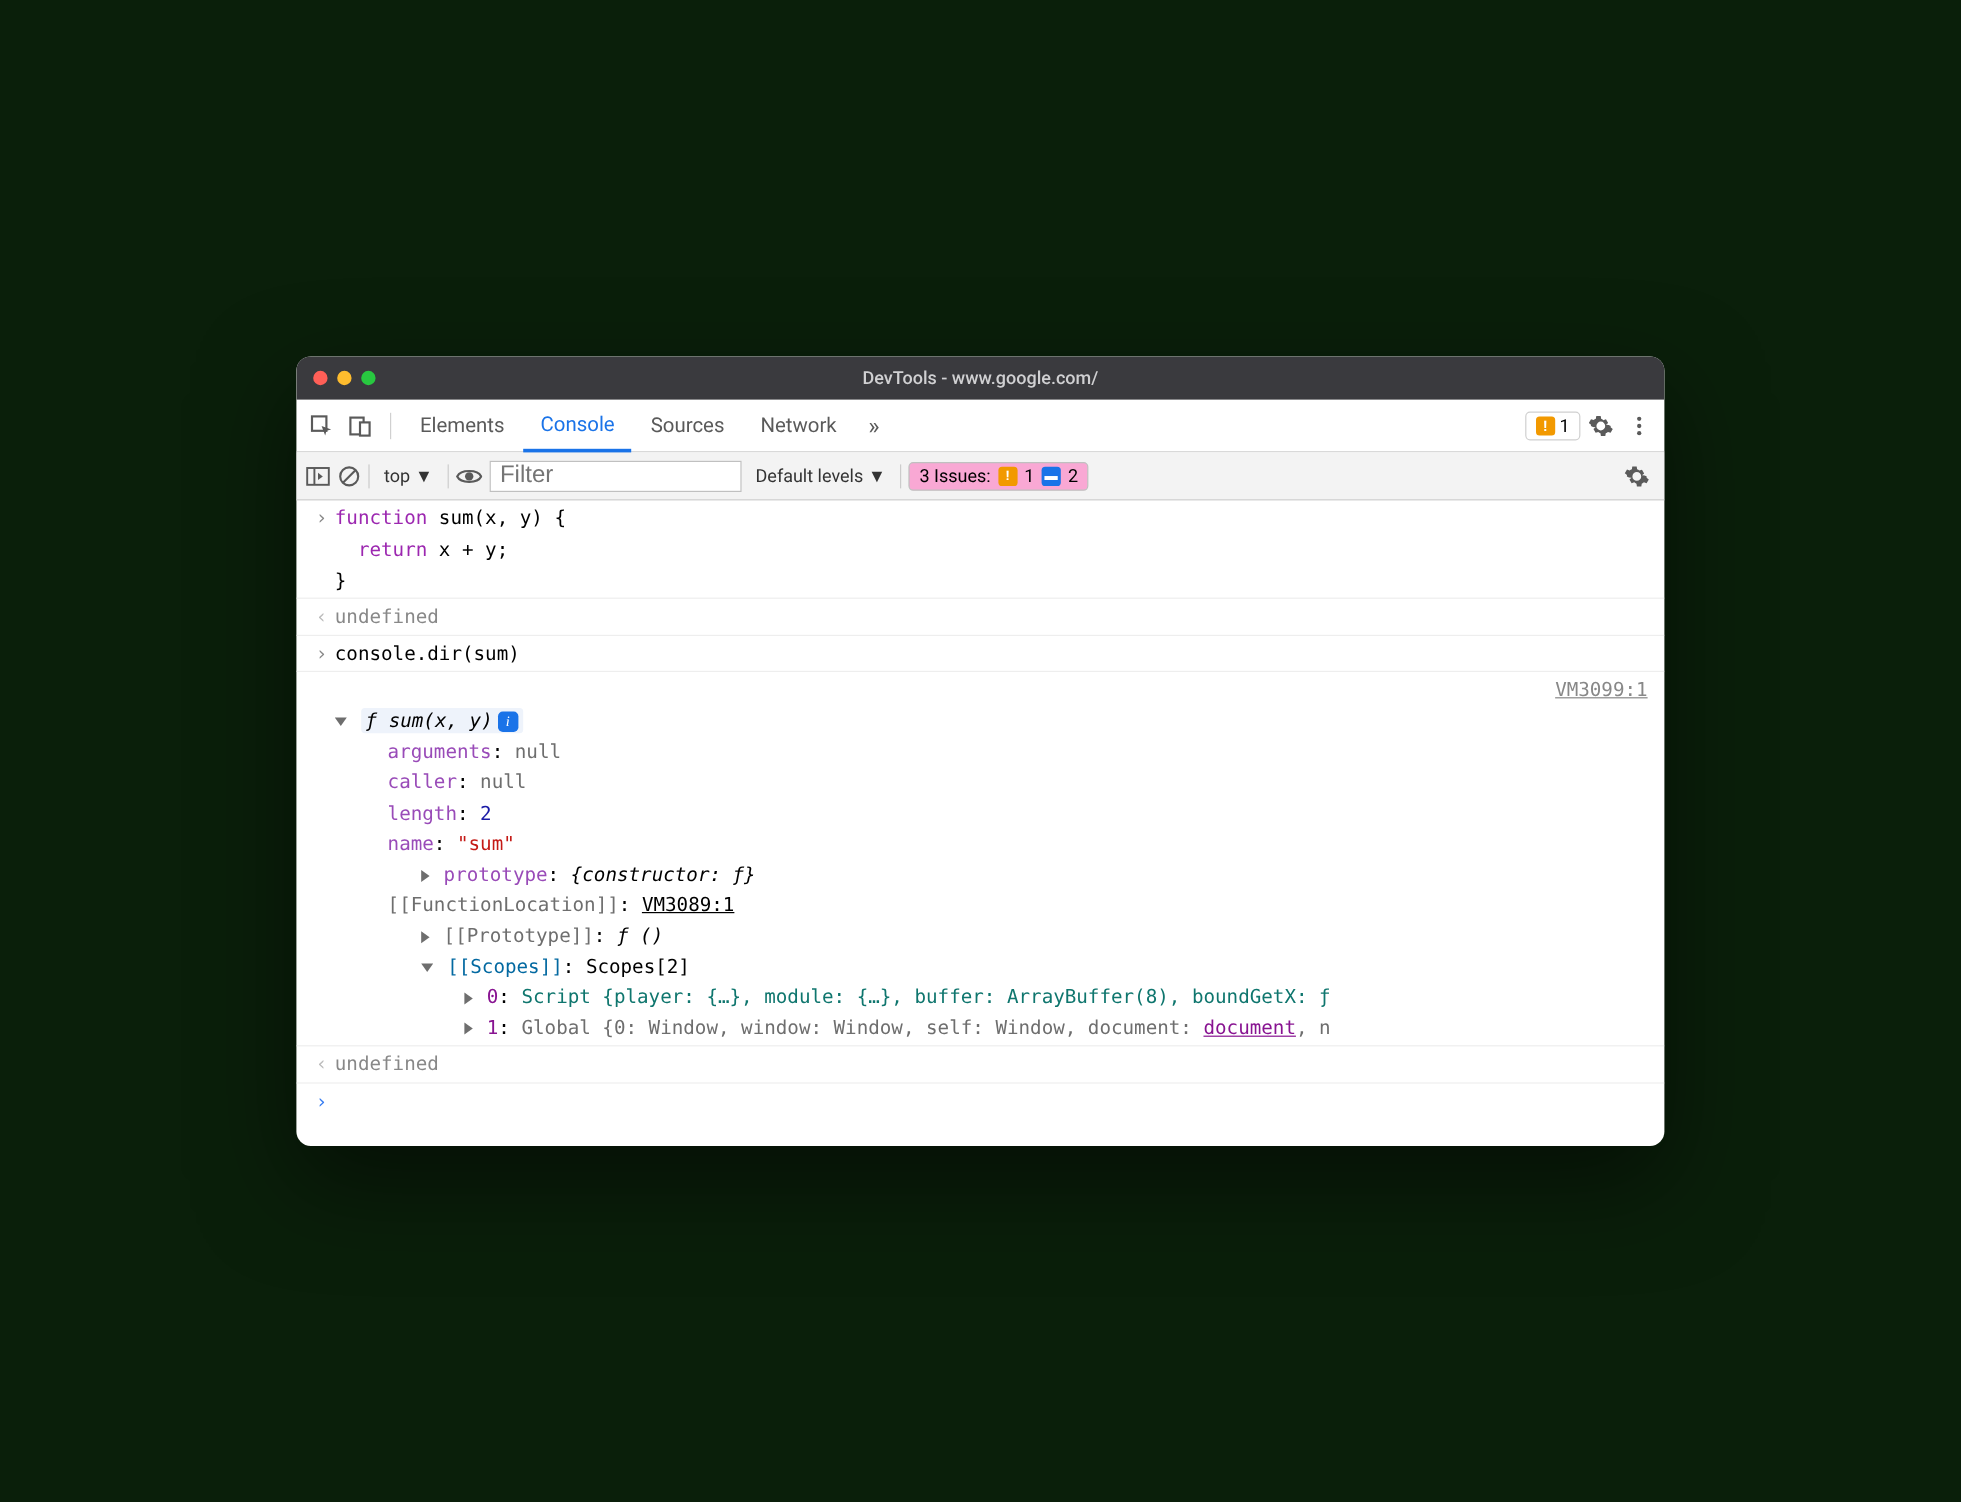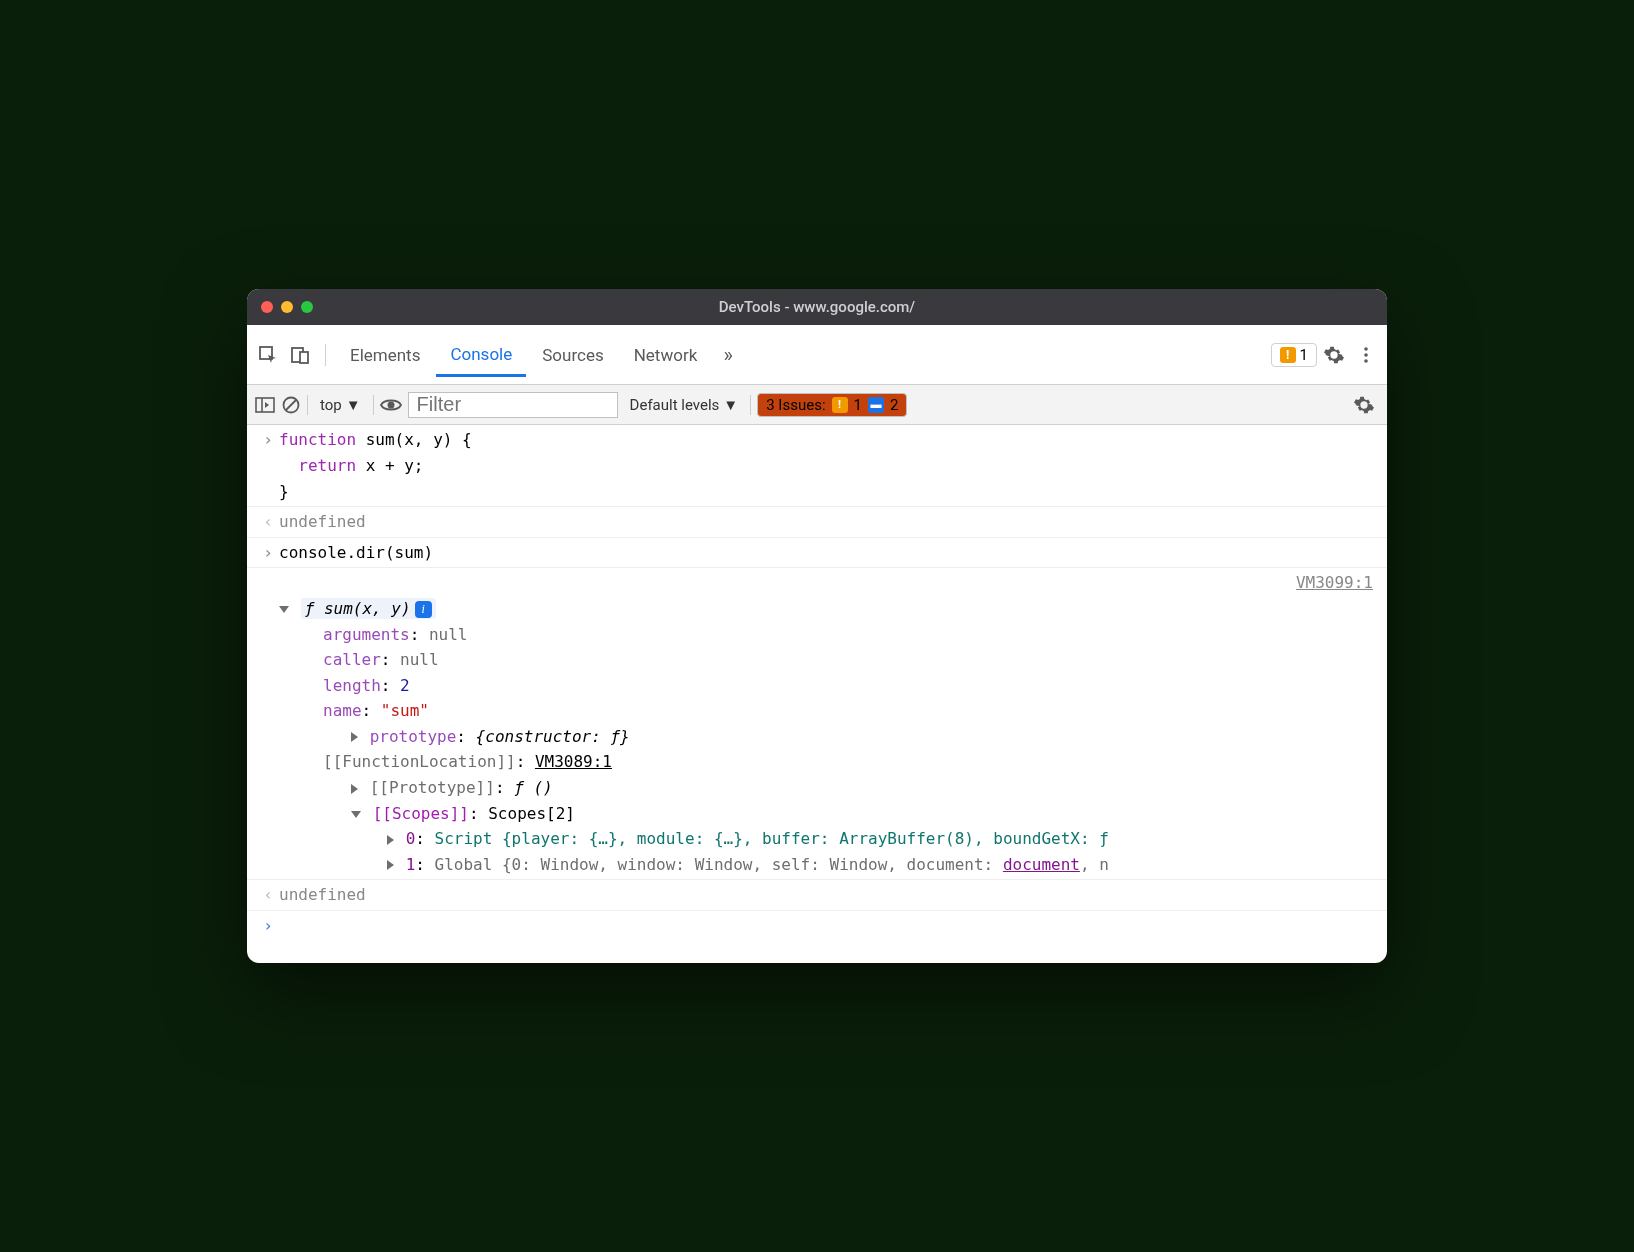--- a/index.html
+++ b/index.html
@@ -37,21 +37,21 @@
   left: 0; right: 0;
   text-align: center;
   color: #d0d0d2;
   font-size: 15px;
   font-weight: 500;
   pointer-events: none;
 }
 .tabbar {
   display: flex;
   align-items: center;
-  height: 60px;
+  height: 44px;
   border-bottom: 1px solid #d0d0d0;
   padding: 0 6px;
   gap: 2px;
 }
 .tabbar .ic { width: 30px; height: 30px; display: flex; align-items: center; justify-content: center; color: #5a5a5a; }
 .tabbar .sep { width: 1px; height: 22px; background: #d0d0d0; margin: 0 8px; }
 .tab {
   padding: 0 14px;
   height: 44px;
   display: flex;
@@ -88,21 +88,21 @@
   border: 1px solid #c0c0c0;
   background: #fff;
   height: 26px;
   padding: 0 8px;
   font-size: 20px;
   width: 210px;
 }
 .levels { font-size: 15px; color: #333; display: flex; align-items: center; gap: 4px; padding: 0 6px;}
 .issues-box {
   display: flex; align-items: center; gap: 6px;
-  border: 1px solid #c0c0c0; background: #c2410c;
+  border: 1px solid #c0c0c0; background: #f9a8d4;
   border-radius: 4px; padding: 2px 8px; font-size: 15px;
 }
 .sq2 { width: 16px; height: 16px; border-radius: 3px; display:flex;align-items:center;justify-content:center;color:#fff;font-weight:bold;font-size:11px;}
 .sq-orange { background: #f29900; }
 .sq-blue { background: #1a73e8; }
 
 .console-body {
   font-family: Menlo, Consolas, monospace;
   font-size: 16px;
   line-height: 1.6;
@@ -277,21 +277,21 @@
         </div>
         <div class="indent1">
           <span style="color:#6e6e6e;">[[FunctionLocation]]</span><span>: </span><a class="funclink">VM3089:1</a>
         </div>
         <div class="indent1" style="margin-left:28px;">
           <span class="tri tri-right"></span>
           <span style="color:#6e6e6e;">[[Prototype]]</span><span>: </span><span class="italic-f">ƒ ()</span>
         </div>
         <div class="indent1" style="margin-left:28px;">
           <span class="tri tri-down"></span>
-          <span style="color:#a21caf;">[[Scopes]]</span><span>: </span><span>Scopes[2]</span>
+          <span style="color:#0369a1;">[[Scopes]]</span><span>: </span><span>Scopes[2]</span>
         </div>
         <div class="indent2" style="margin-left:46px;white-space:nowrap;overflow:hidden;">
           <span class="tri tri-right"></span>
           <span class="purple2">0</span><span>: </span><span style="color:#0f766e;">Script {player: {…}, module: {…}, buffer: ArrayBuffer(8), boundGetX: ƒ</span>
         </div>
         <div class="indent2" style="margin-left:46px;white-space:nowrap;overflow:hidden;">
           <span class="tri tri-right"></span>
           <span class="purple2">1</span><span>: </span><span style="color:#6e6e6e;"><span>Global {0: Window, window: Window, self: Window, document: </span><span style="color:#881391;text-decoration:underline;">document</span><span>, n</span></span>
         </div>
       </div>

